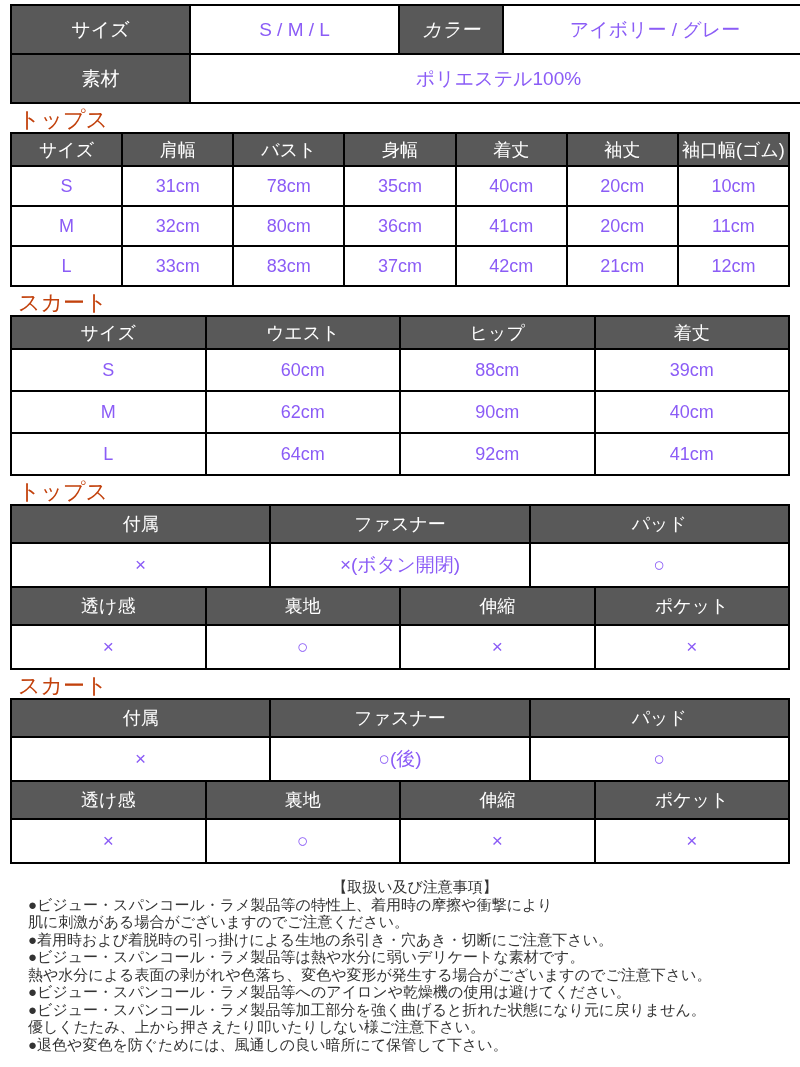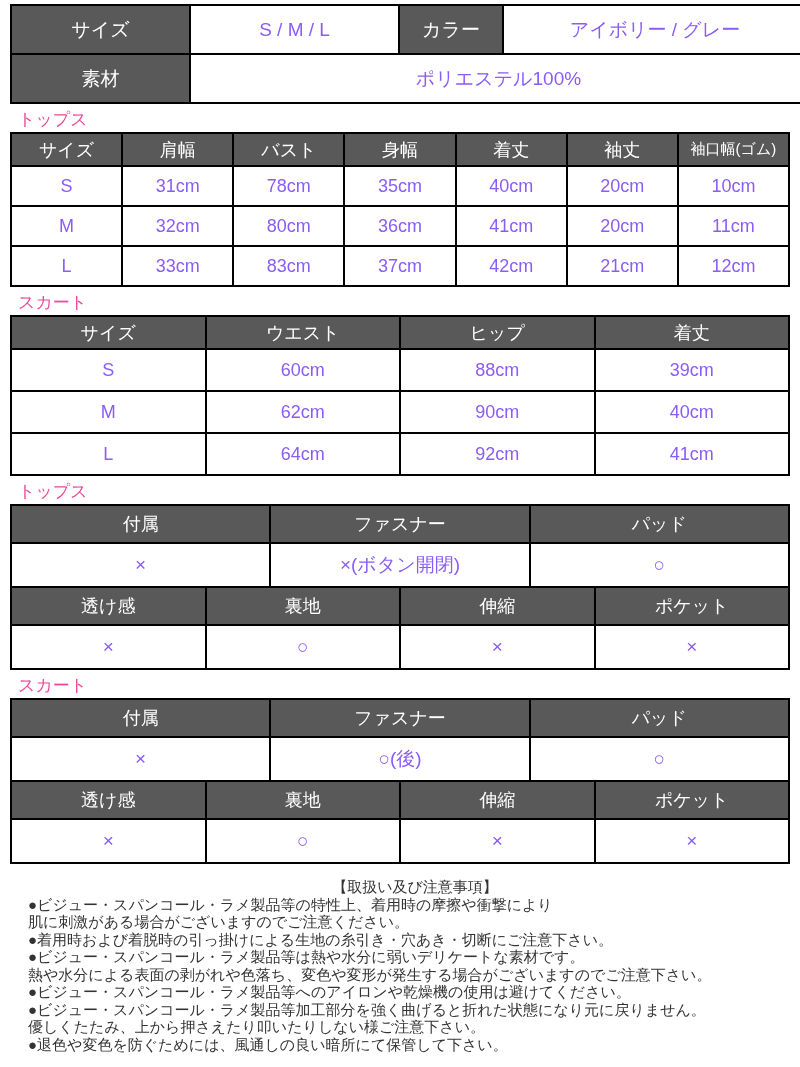--- a/index.html
+++ b/index.html
@@ -37,33 +37,33 @@
   }
   td {
     background: #ffffff;
     color: #8b5cf6;
     font-size: 18px;
   }
   
   .info-table th, .info-table td { height: 47px; font-size: 19px; }
   .info-table .c1 { width: 173px; }
   .info-table .c2 { width: 203px; }
-  .info-table .c3 { width: 98px;  }
+  .info-table .c3 { width: 98px; font-style: italic;  }
   .info-table .c4 { width: 298px; }
   
   .section-label {
-    font-size: 17px;
-    color: #ec4899;
+    font-size: 22px;
+    color: #c2410c;
     line-height: 19px;
     margin: 6px 0 3px 8px;
   }
   
   .size-table th { height: 31px; }
   .size-table td { height: 38px; }
-  .size-table th.small { font-size: 15px; }
+  .size-table th.small { font-size: 18px; }
   .skirt-size td { height: 40px; }
   
   .feat-table th { height: 36px; }
   .feat-table td { height: 42px; font-size: 19px; }
   .feat-table.second { margin-top: -2px; }
   
   .notes {
     margin: 14px 0 0 18px;
     font-size: 15px;
     line-height: 17.5px;

